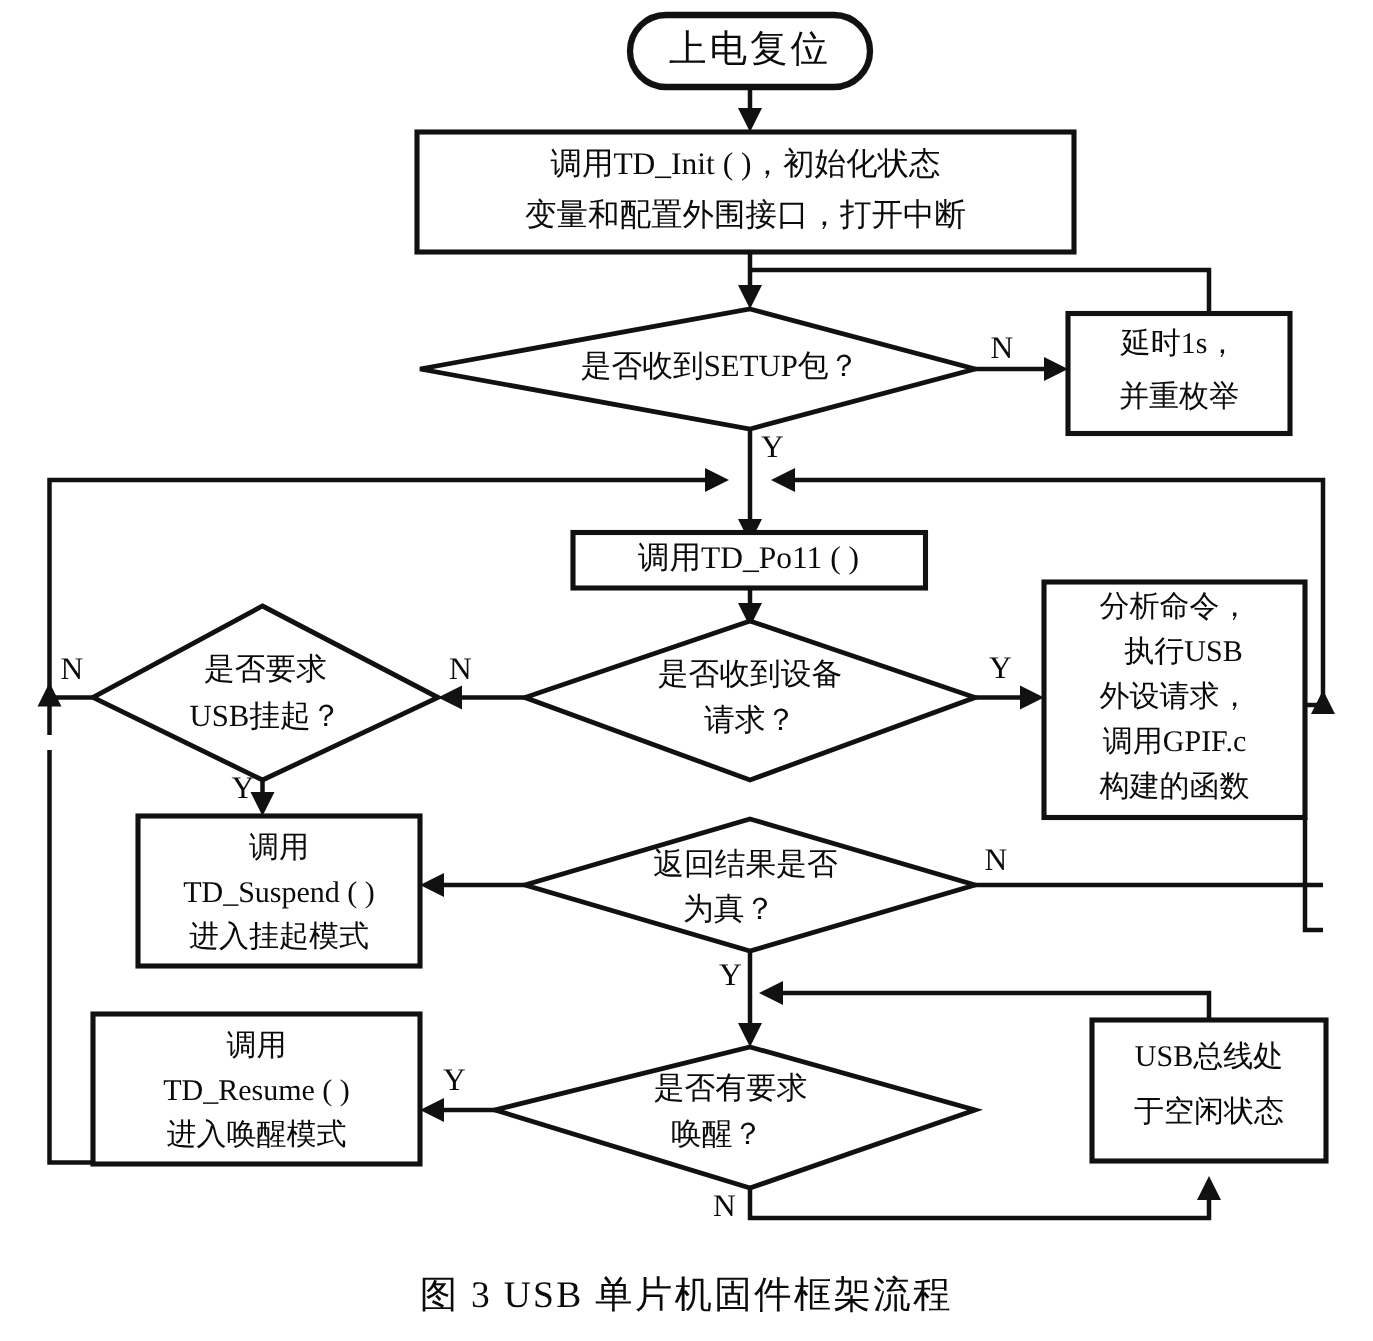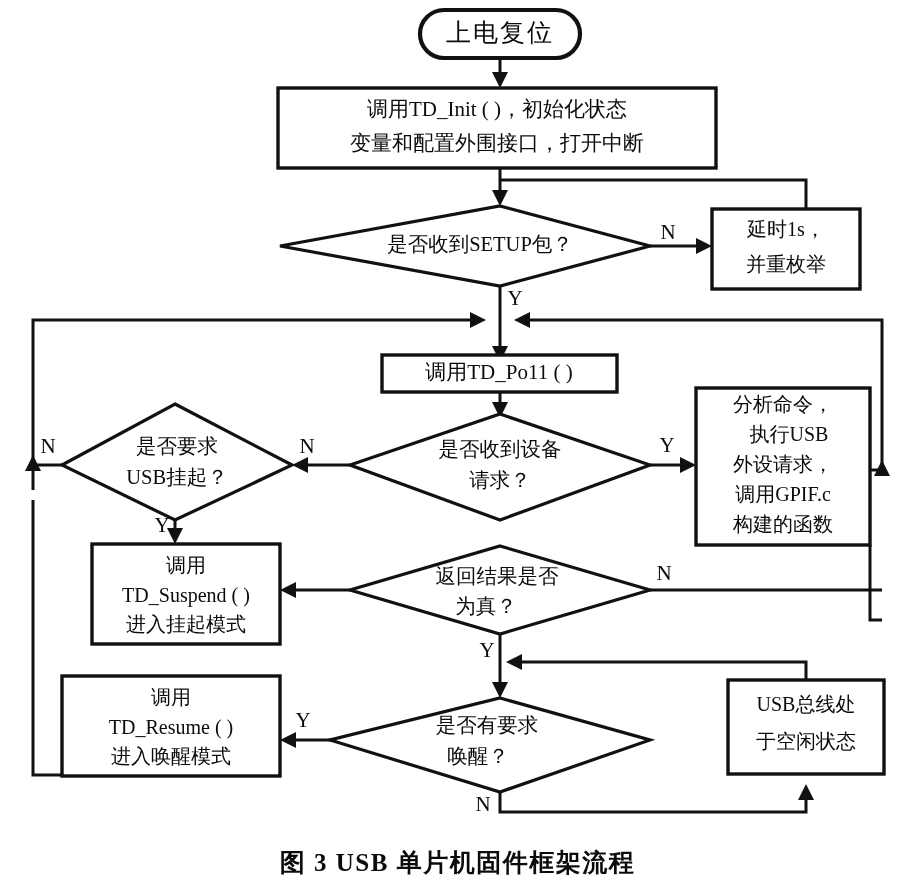--- a/index.html
+++ b/index.html
@@ -79,21 +79,21 @@
     text-anchor: middle;
     dominant-baseline: middle;
   }
   .caption {
     position: absolute;
     left: 0;
     width: 915px;
     text-align: center;
     font-family: "Liberation Serif", "DejaVu Serif", serif;
     font-size: 25px;
-    font-weight: bold;
+    font-weight: normal;
     letter-spacing: 1.5px;
     color: #0b0b0b;
   }
 </style>
 </head>
 <body>
 
 <div id="figure-root">
 
   <svg id="flowchart" viewBox="0 0 915 894">

